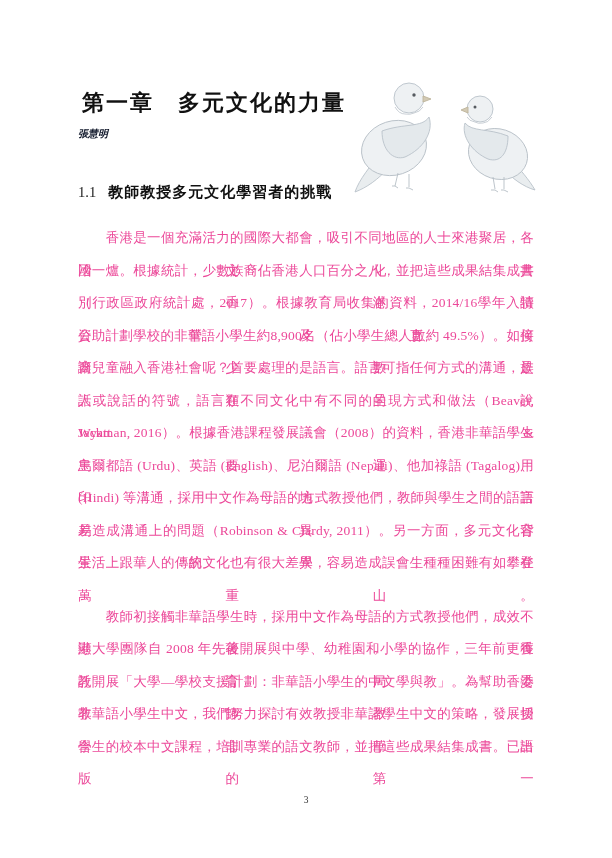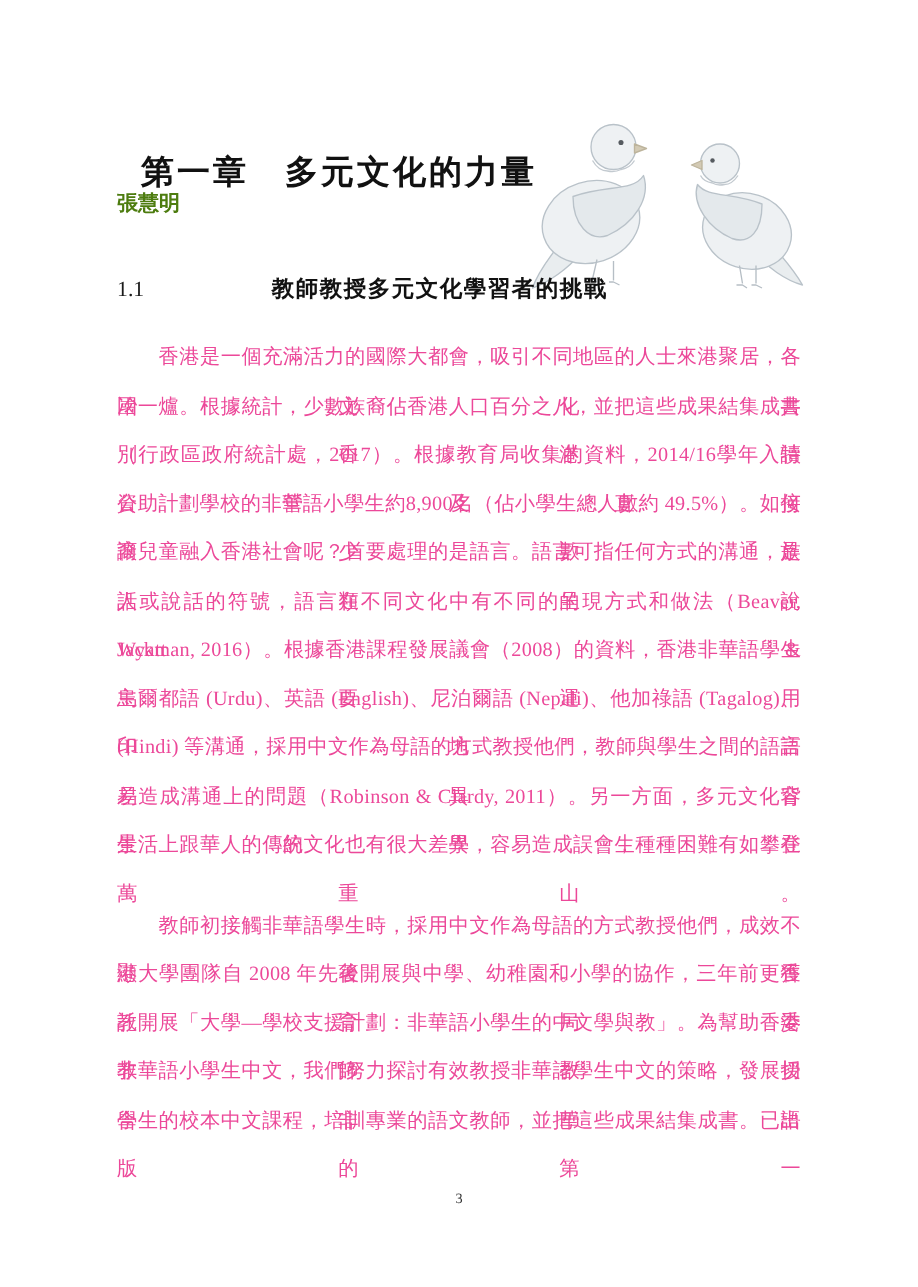--- a/index.html
+++ b/index.html
@@ -9,56 +9,56 @@
     height: 858px;
     background: #ffffff;
     overflow: hidden;
     font-family: "Liberation Serif", "DejaVu Serif", serif;
     color: #1c1c1c;
   }
   .chapter-title {
     position: absolute;
     left: 78px;
     top: 84px;
-    margin: 16px;
+    margin: 4px;
     font-family: Liberation Sans, sans-serif;
     font-weight: 700;
     font-size: 22px;
     letter-spacing: 2px;
     color: #111111;
     white-space: nowrap;
   }
   .author {
     position: absolute;
     left: 78px;
     top: 127px;
     font-family: "Liberation Sans", "DejaVu Sans", sans-serif;
     font-weight: 700;
-    font-size: 14px;
-    color: #4d7c0f;
+    font-size: 10px;
+    color: #0f172a;
+    font-style: italic;
   }
   .section-heading {
     position: absolute;
     left: 78px;
     top: 183px;
     white-space: nowrap;
   }
   .section-number {
     font-family: "Liberation Serif", "DejaVu Serif", serif;
     font-size: 14.5px;
-    margin-right: 37px;
+    margin-right: 12px;
     color: #1a1a1a;
   }
   .section-title {
     font-family: "Liberation Sans", "DejaVu Sans", sans-serif;
     font-weight: 700;
     font-size: 15px;
     letter-spacing: 1px;
     color: #111111;
-    margin-left: 48px;
   }
   .doves {
     position: absolute;
     left: 352px;
     top: 76px;
   }
   .body-text {
     position: absolute;
     left: 78px;
     top: 222px;

